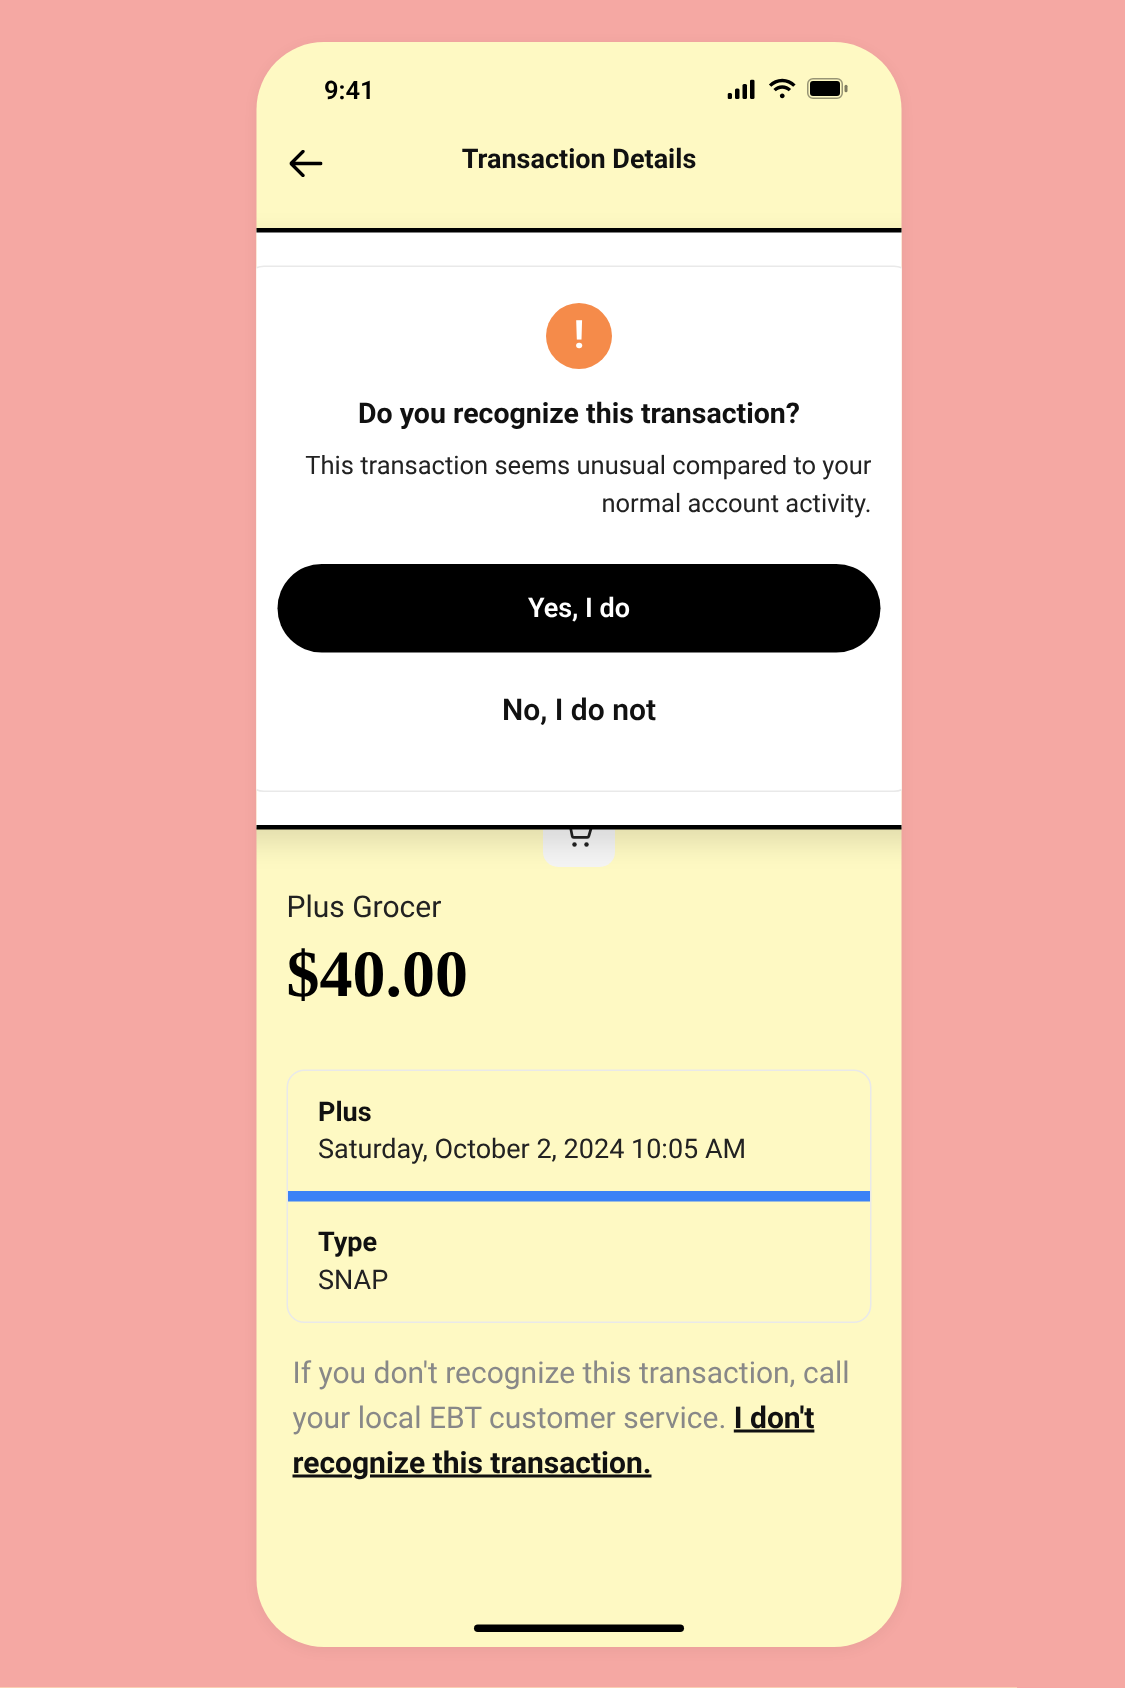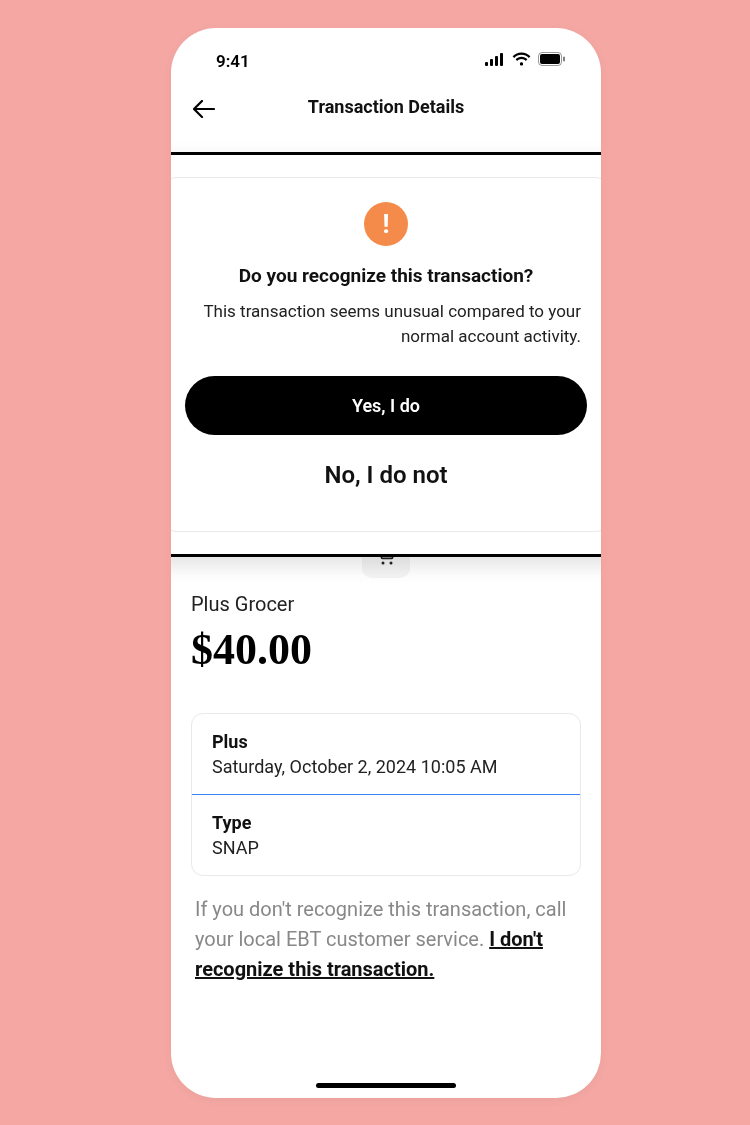--- a/index.html
+++ b/index.html
@@ -13,21 +13,21 @@
       height: 1125px;
       background: #f5a8a3;
       display: flex;
       align-items: center;
       justify-content: center;
       border-radius: 50px;
     }
     .phone {
       width: 430px;
       height: 1070px;
-      background: #ffffff;
+      background: #fef9c3;
       border-radius: 45px;
       position: relative;
       overflow: hidden;
       box-shadow: 0 2px 10px rgba(0,0,0,0.05);
       margin-left: 22px;
     }
     .status-bar {
       display: flex;
       justify-content: space-between;
       align-items: center;
@@ -119,21 +119,21 @@
       font-size: 18px;
       font-weight: 600;
       margin-bottom: 8px;
     }
     .btn-secondary {
       width: 100%;
       background: transparent;
       color: #111;
       border: none;
       padding: 18px;
-      font-size: 24px;
+      font-size: 20px;
       font-weight: 600;
     }
     .content {
       padding-top: 396px;
       padding-left: 20px;
       padding-right: 20px;
     }
     .merchant-section {
       text-align: left;
       margin-bottom: 38px;
@@ -161,21 +161,21 @@
     }
     .details-box {
       border: 1px solid #e9e9e9;
       border-radius: 12px;
       overflow: hidden;
     }
     .details-row {
       padding: 17px 20px;
     }
     .details-row + .details-row {
-      border-top: 1px solid #3b82f6;
+      border-top: 7px solid #3b82f6;
     }
     .details-label {
       font-weight: 700;
       font-size: 18px;
       color: #111;
       margin-bottom: 4px;
     }
     .details-value {
       font-size: 18px;
       color: #222;

